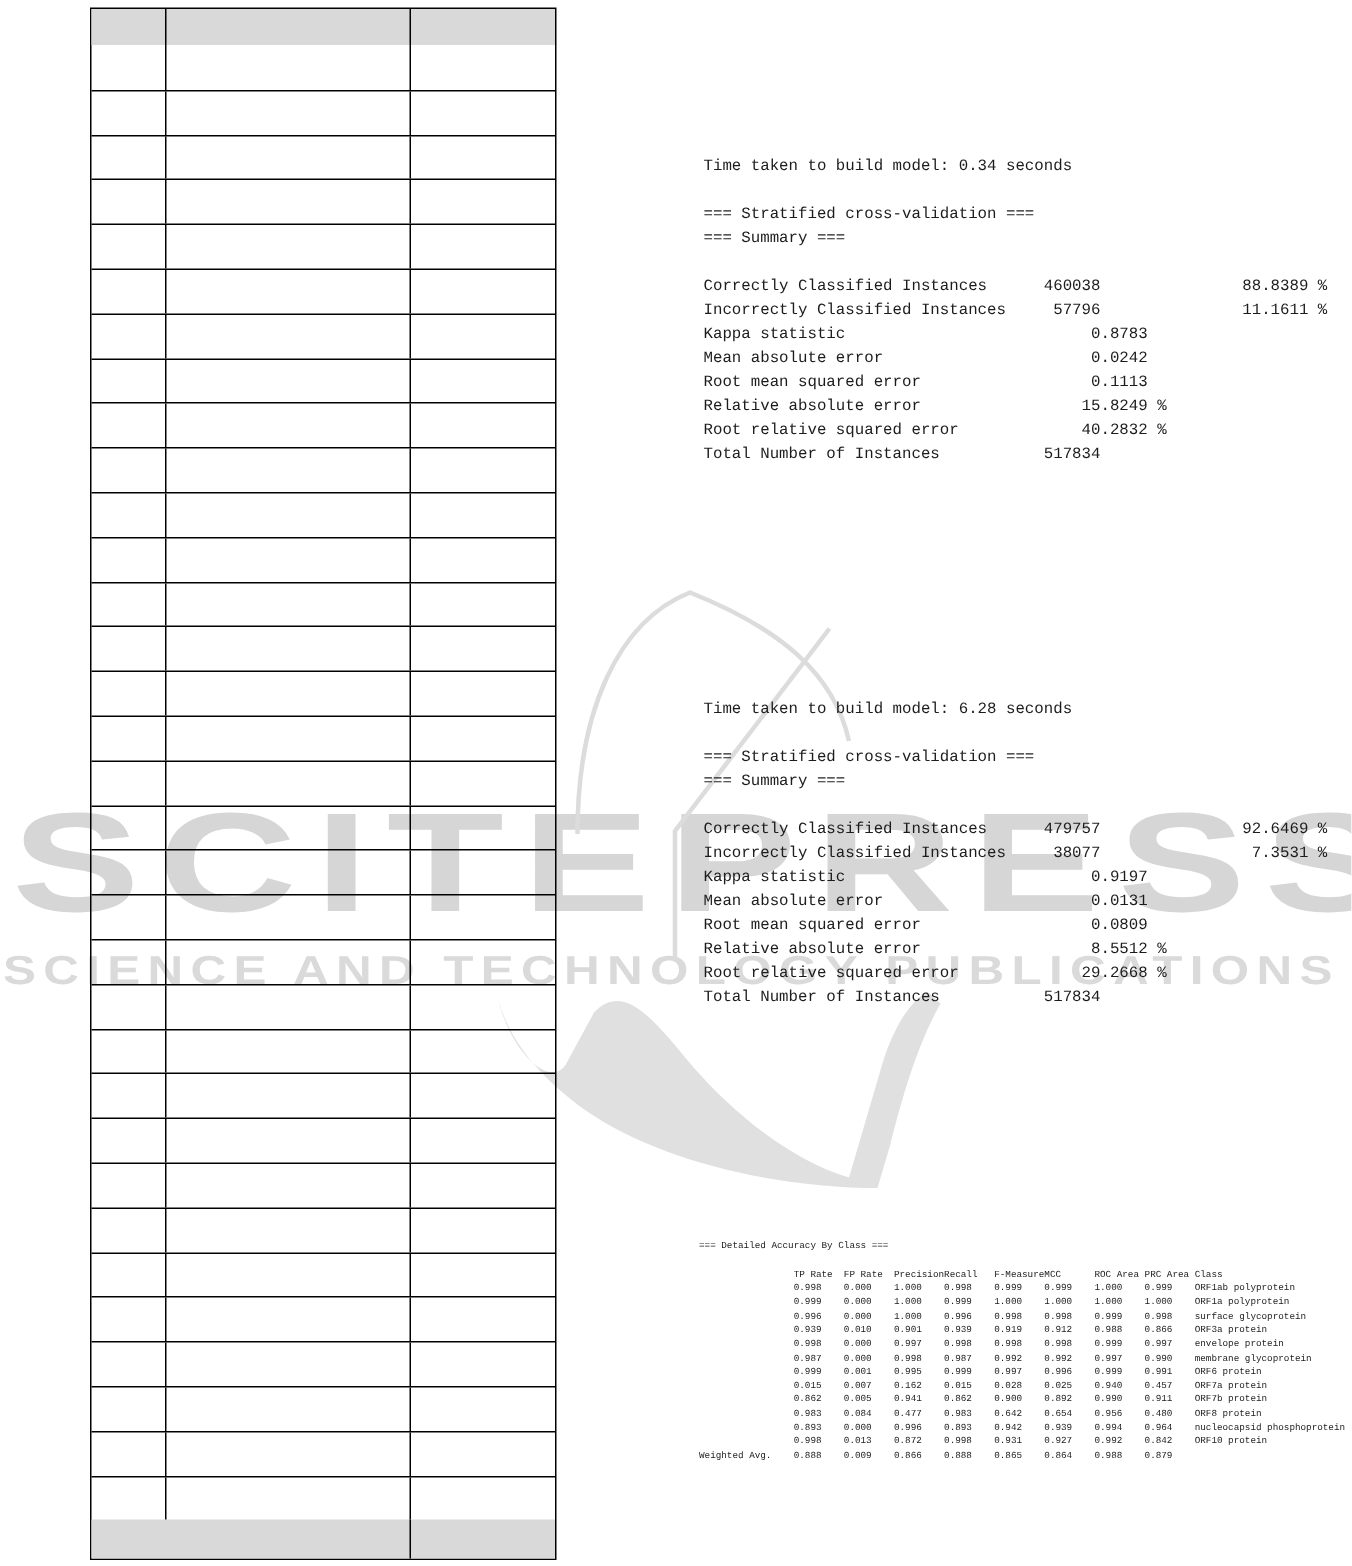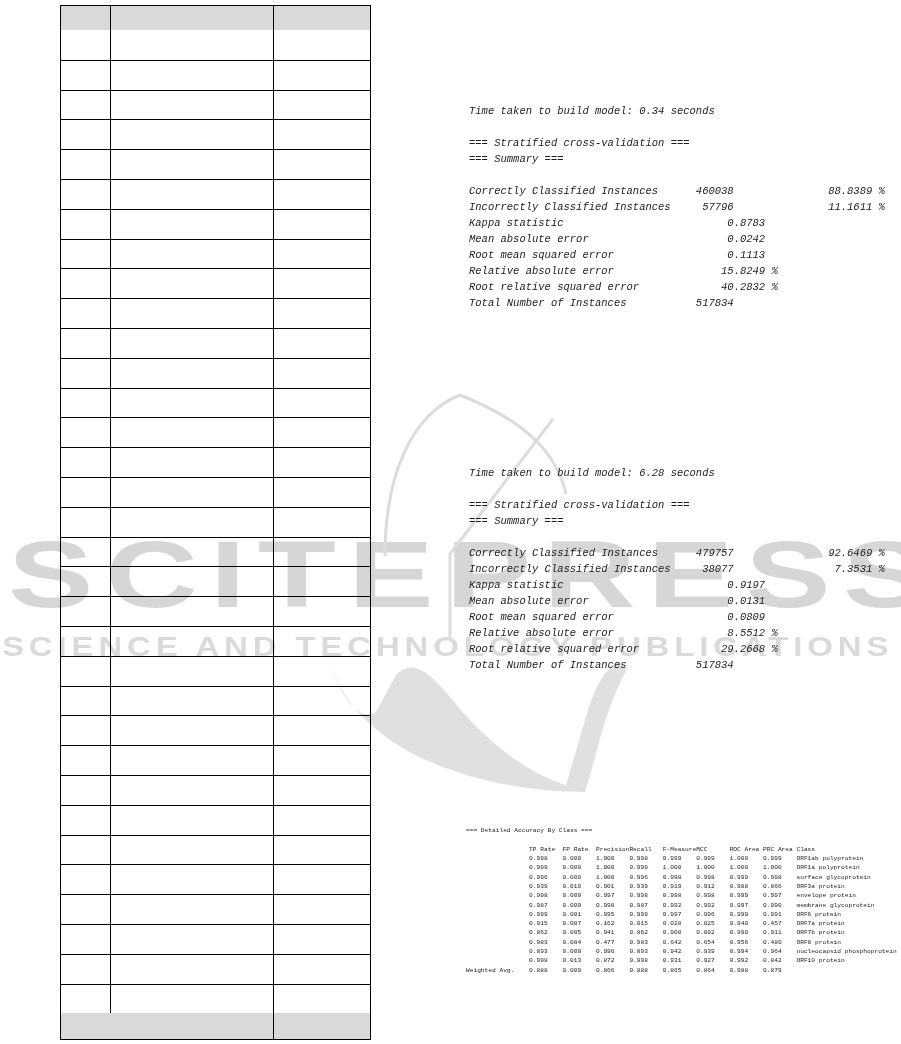--- a/index.html
+++ b/index.html
@@ -27,21 +27,21 @@
   .lbody{height:29.8px;background:transparent;}
   .lfoot{height:26px;background:#d9d9d9;}
   .c1{width:49px;flex:0 0 49px;}
   .c2{width:163px;flex:0 0 163px;}
   .c3{flex:1 1 auto;}
   .c12{width:212px;flex:0 0 212px;}
 
   
   .weka{position:absolute;z-index:2;white-space:pre;color:#1c1c1c;
         font-family:"Liberation Mono","DejaVu Sans Mono",monospace;}
-  .weka-big{font-size:10.5px;line-height:16px;font-style:italic;}
+  .weka-big{font-size:10.5px;line-height:16px;}
   #weka1{left:469px;top:92px;}
   #weka2{left:469px;top:454px;}
   #weka3{left:466px;top:820px;font-size:6.2px;line-height:9.3px;}
 </style>
 </head>
 <body>
 
 <div class="page">
 
   <div class="wm wm-brand">SCITEPRESS</div>

